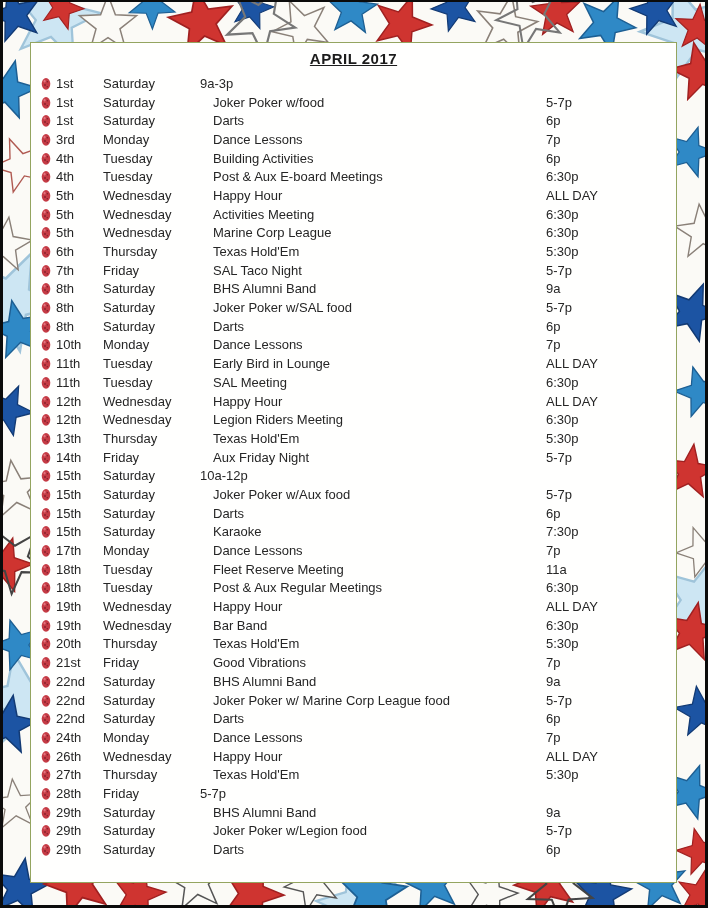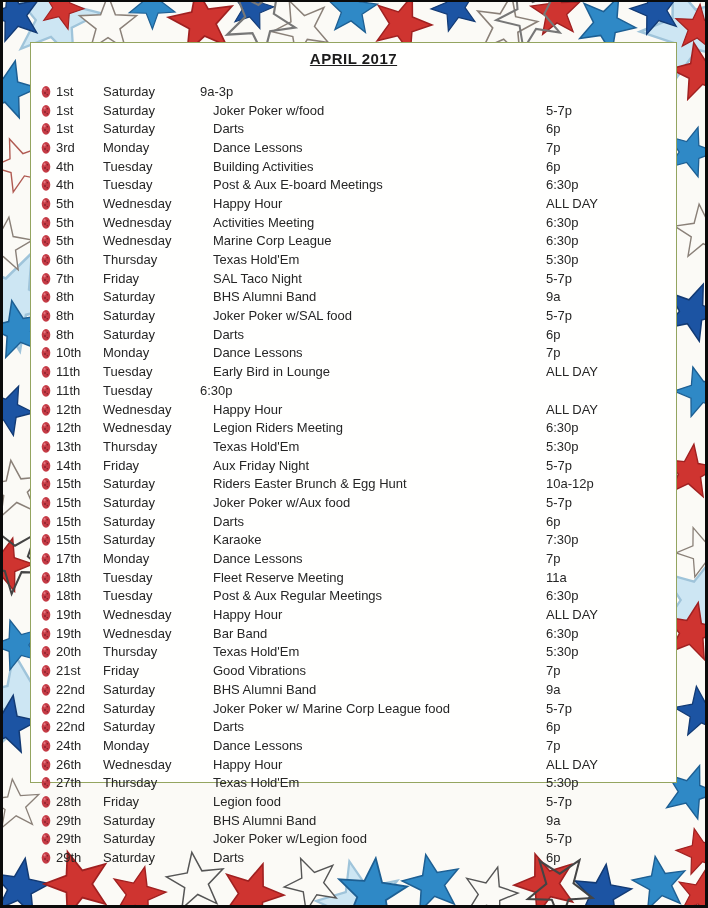--- a/index.html
+++ b/index.html
@@ -2,29 +2,29 @@
 <html><head>
 <meta charset="utf-8">
 <style>
   * { margin:0; padding:0; box-sizing:border-box; }
   html,body { width:708px; height:908px; }
   body { font-family:"Liberation Sans", sans-serif; background:#fff; }
   .page { position:relative; width:708px; height:908px; overflow:hidden; background:#fdfdfa; }
   .stars-bg { position:absolute; inset:0; z-index:1; }
   .frame { position:absolute; inset:0; border:3px solid #0b0b0b; border-top-width:2px; z-index:4; pointer-events:none; }
   .panel {
-    position:absolute; left:30px; top:42px; width:647px; height:741px;
+    position:absolute; left:30px; top:42px; width:647px; height:841px;
     background:#fffffe; border:1px solid #94a560; z-index:3;
   }
   .title {
     margin-top:7px; text-align:center;
     font-size:15px; font-weight:bold; color:#1c1c1c;
     text-decoration:underline; letter-spacing:0.5px;
   }
-  .rows { margin-top:15px; }
+  .rows { margin-top:7px; }
   .row { display:flex; align-items:center; height:18.7px; font-size:13px; color:#262626; padding-left:10px; }
   .cell-egg { width:15px; display:flex; align-items:center; }
   .cell-date { width:47px; }
   .cell-day { width:97px; text-align:left; }
   .cell-event { flex:1; padding-left:13px; }
   .cell-time { width:118px; margin-right:12px; }
 </style>
 </head>
 <body>
 
@@ -351,20 +351,21 @@
       <svg width="10" height="13" viewBox="0 0 10 13">
         <ellipse cx="5" cy="6.8" rx="4.3" ry="5.9" fill="#c53b45"></ellipse>
         <ellipse cx="3.6" cy="4.2" rx="1" ry="1.4" fill="#e2737e"></ellipse>
         <circle cx="6.4" cy="4.8" r="0.8" fill="#84202c"></circle>
         <circle cx="4" cy="8" r="0.9" fill="#84202c"></circle>
         <circle cx="6.3" cy="9.8" r="0.8" fill="#84202c"></circle>
       </svg>
     </span>
     <span class="cell-date">11th</span>
     <span class="cell-day">Tuesday</span>
+    <span class="cell-event">SAL Meeting</span>
     <span class="cell-time">6:30p</span>
   </div>
         <div class="row">
     <span class="cell-egg">
       <svg width="10" height="13" viewBox="0 0 10 13">
         <ellipse cx="5" cy="6.8" rx="4.3" ry="5.9" fill="#c53b45"></ellipse>
         <ellipse cx="3.6" cy="4.2" rx="1" ry="1.4" fill="#e2737e"></ellipse>
         <circle cx="6.4" cy="4.8" r="0.8" fill="#84202c"></circle>
         <circle cx="4" cy="8" r="0.9" fill="#84202c"></circle>
         <circle cx="6.3" cy="9.8" r="0.8" fill="#84202c"></circle>
@@ -425,21 +426,20 @@
       <svg width="10" height="13" viewBox="0 0 10 13">
         <ellipse cx="5" cy="6.8" rx="4.3" ry="5.9" fill="#c53b45"></ellipse>
         <ellipse cx="3.6" cy="4.2" rx="1" ry="1.4" fill="#e2737e"></ellipse>
         <circle cx="6.4" cy="4.8" r="0.8" fill="#84202c"></circle>
         <circle cx="4" cy="8" r="0.9" fill="#84202c"></circle>
         <circle cx="6.3" cy="9.8" r="0.8" fill="#84202c"></circle>
       </svg>
     </span>
     <span class="cell-date">15th</span>
     <span class="cell-day">Saturday</span>
-    <span class="cell-event">Riders Easter Brunch &amp; Egg Hunt</span>
     <span class="cell-time">10a-12p</span>
   </div>
         <div class="row">
     <span class="cell-egg">
       <svg width="10" height="13" viewBox="0 0 10 13">
         <ellipse cx="5" cy="6.8" rx="4.3" ry="5.9" fill="#c53b45"></ellipse>
         <ellipse cx="3.6" cy="4.2" rx="1" ry="1.4" fill="#e2737e"></ellipse>
         <circle cx="6.4" cy="4.8" r="0.8" fill="#84202c"></circle>
         <circle cx="4" cy="8" r="0.9" fill="#84202c"></circle>
         <circle cx="6.3" cy="9.8" r="0.8" fill="#84202c"></circle>
@@ -680,21 +680,20 @@
       <svg width="10" height="13" viewBox="0 0 10 13">
         <ellipse cx="5" cy="6.8" rx="4.3" ry="5.9" fill="#c53b45"></ellipse>
         <ellipse cx="3.6" cy="4.2" rx="1" ry="1.4" fill="#e2737e"></ellipse>
         <circle cx="6.4" cy="4.8" r="0.8" fill="#84202c"></circle>
         <circle cx="4" cy="8" r="0.9" fill="#84202c"></circle>
         <circle cx="6.3" cy="9.8" r="0.8" fill="#84202c"></circle>
       </svg>
     </span>
     <span class="cell-date">28th</span>
     <span class="cell-day">Friday</span>
-    <span class="cell-event">Legion food</span>
     <span class="cell-time">5-7p</span>
   </div>
         <div class="row">
     <span class="cell-egg">
       <svg width="10" height="13" viewBox="0 0 10 13">
         <ellipse cx="5" cy="6.8" rx="4.3" ry="5.9" fill="#c53b45"></ellipse>
         <ellipse cx="3.6" cy="4.2" rx="1" ry="1.4" fill="#e2737e"></ellipse>
         <circle cx="6.4" cy="4.8" r="0.8" fill="#84202c"></circle>
         <circle cx="4" cy="8" r="0.9" fill="#84202c"></circle>
         <circle cx="6.3" cy="9.8" r="0.8" fill="#84202c"></circle>

